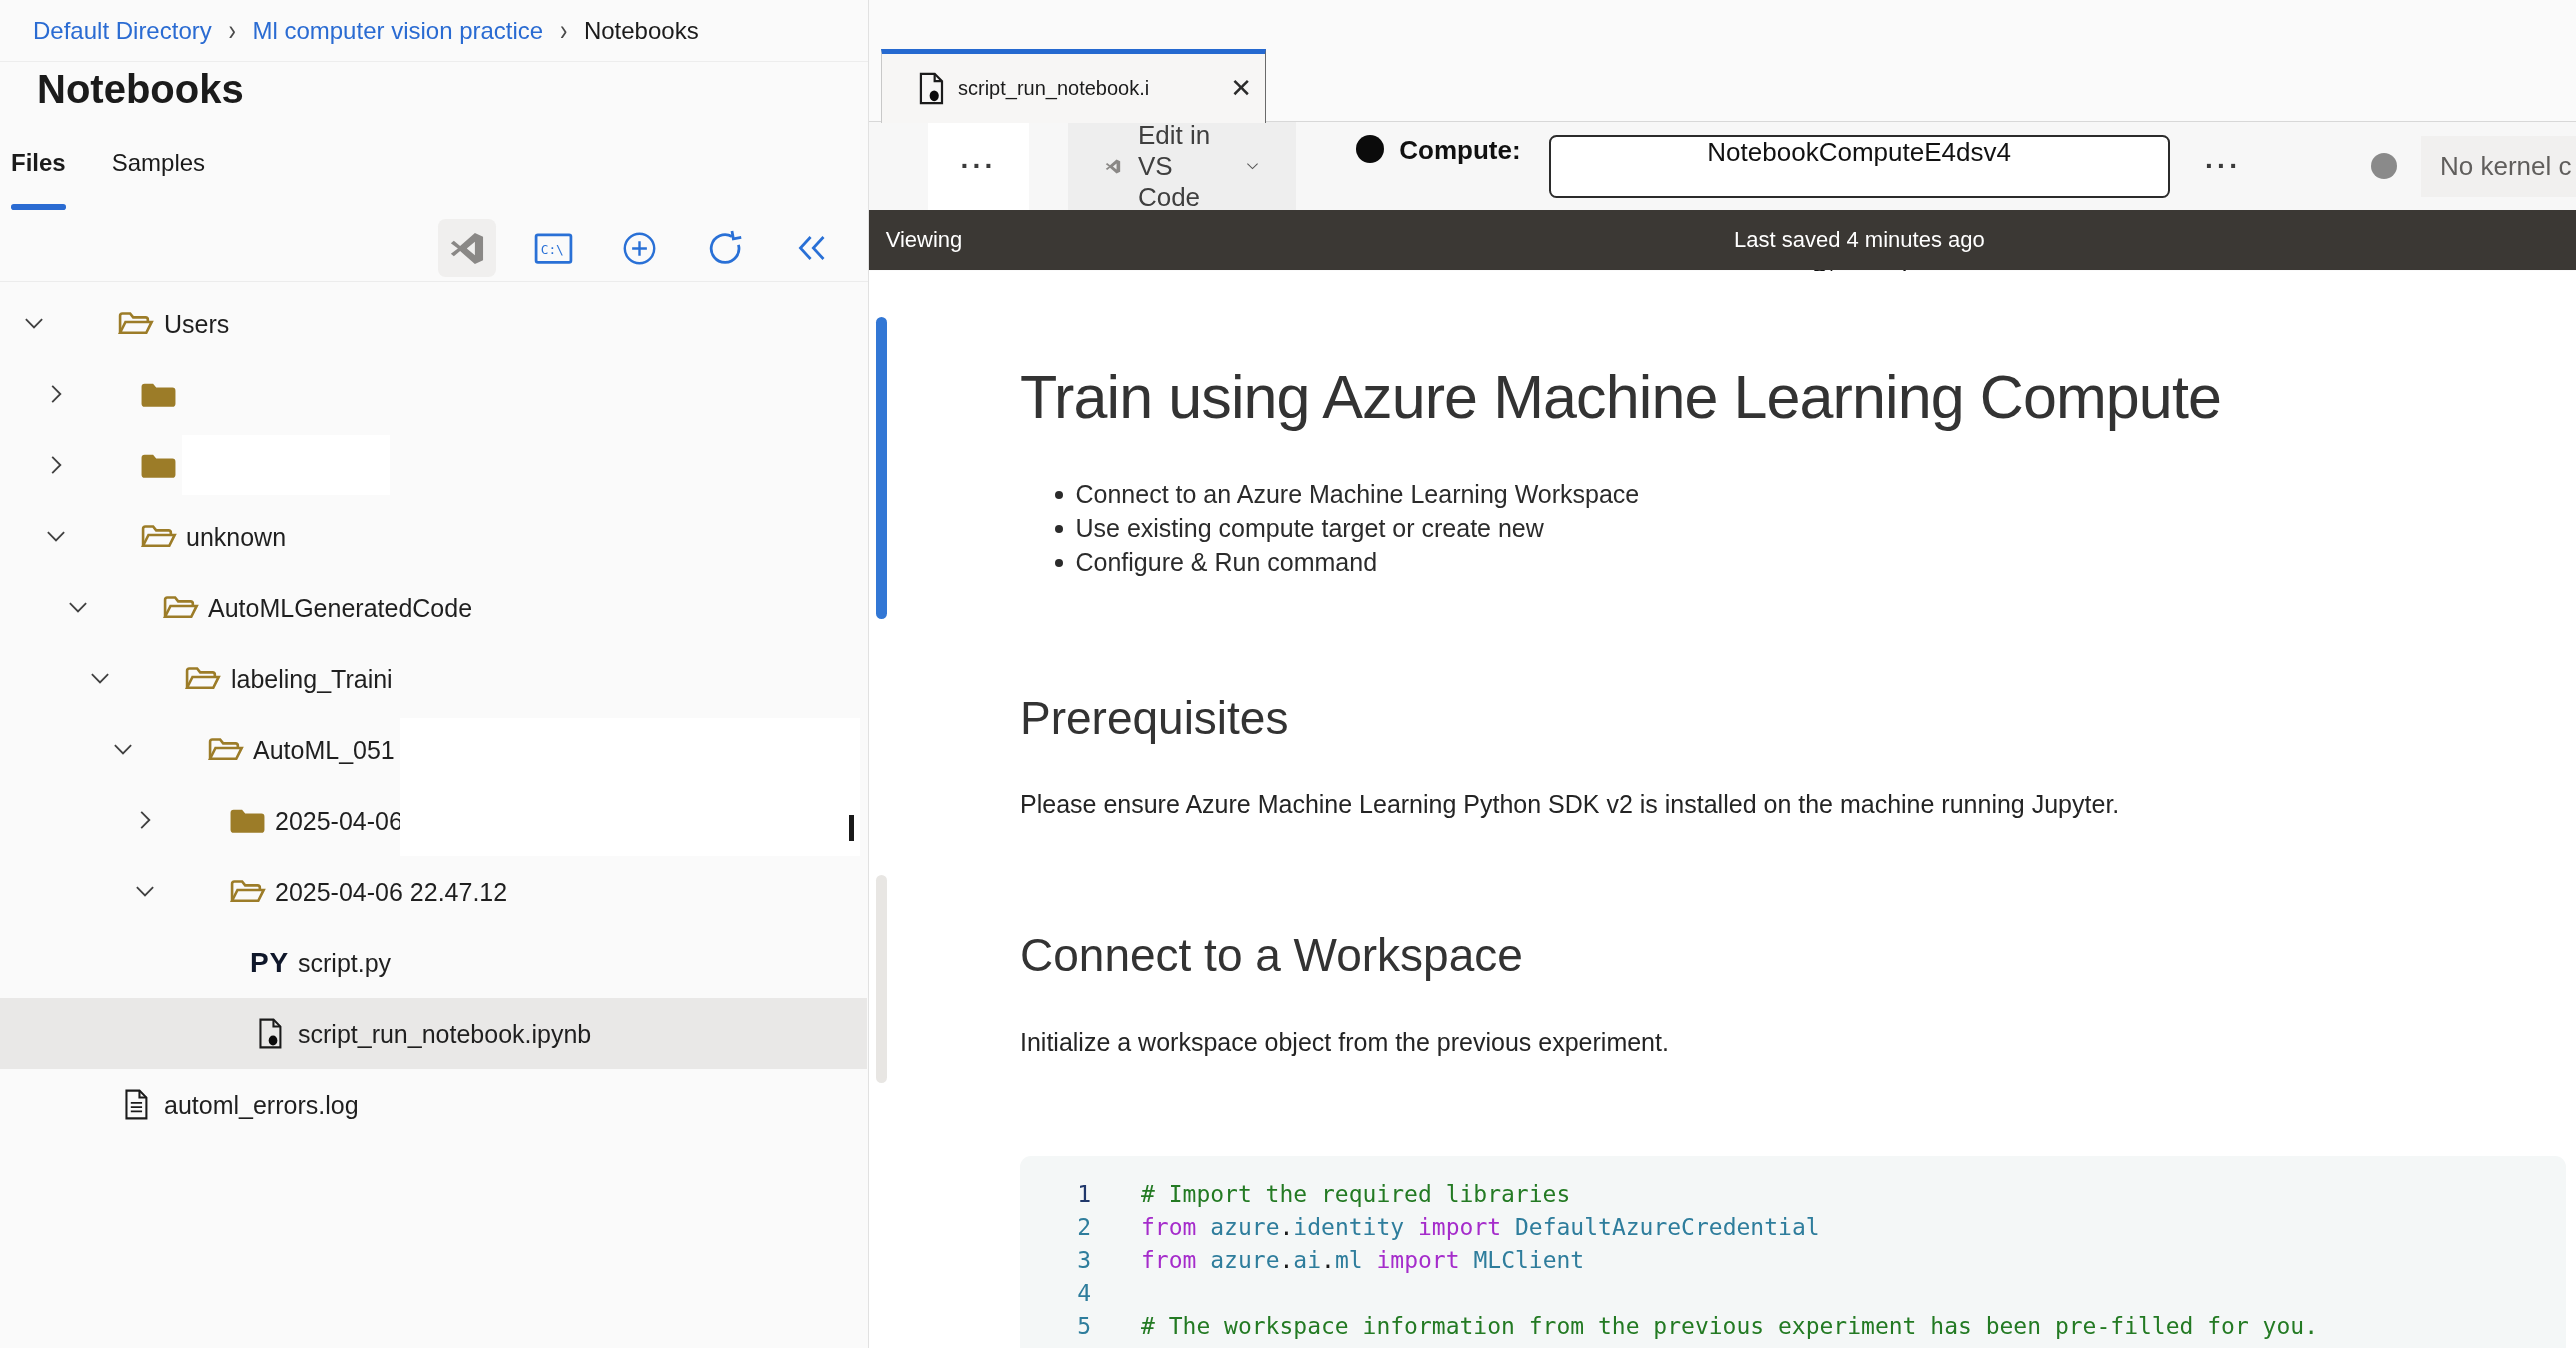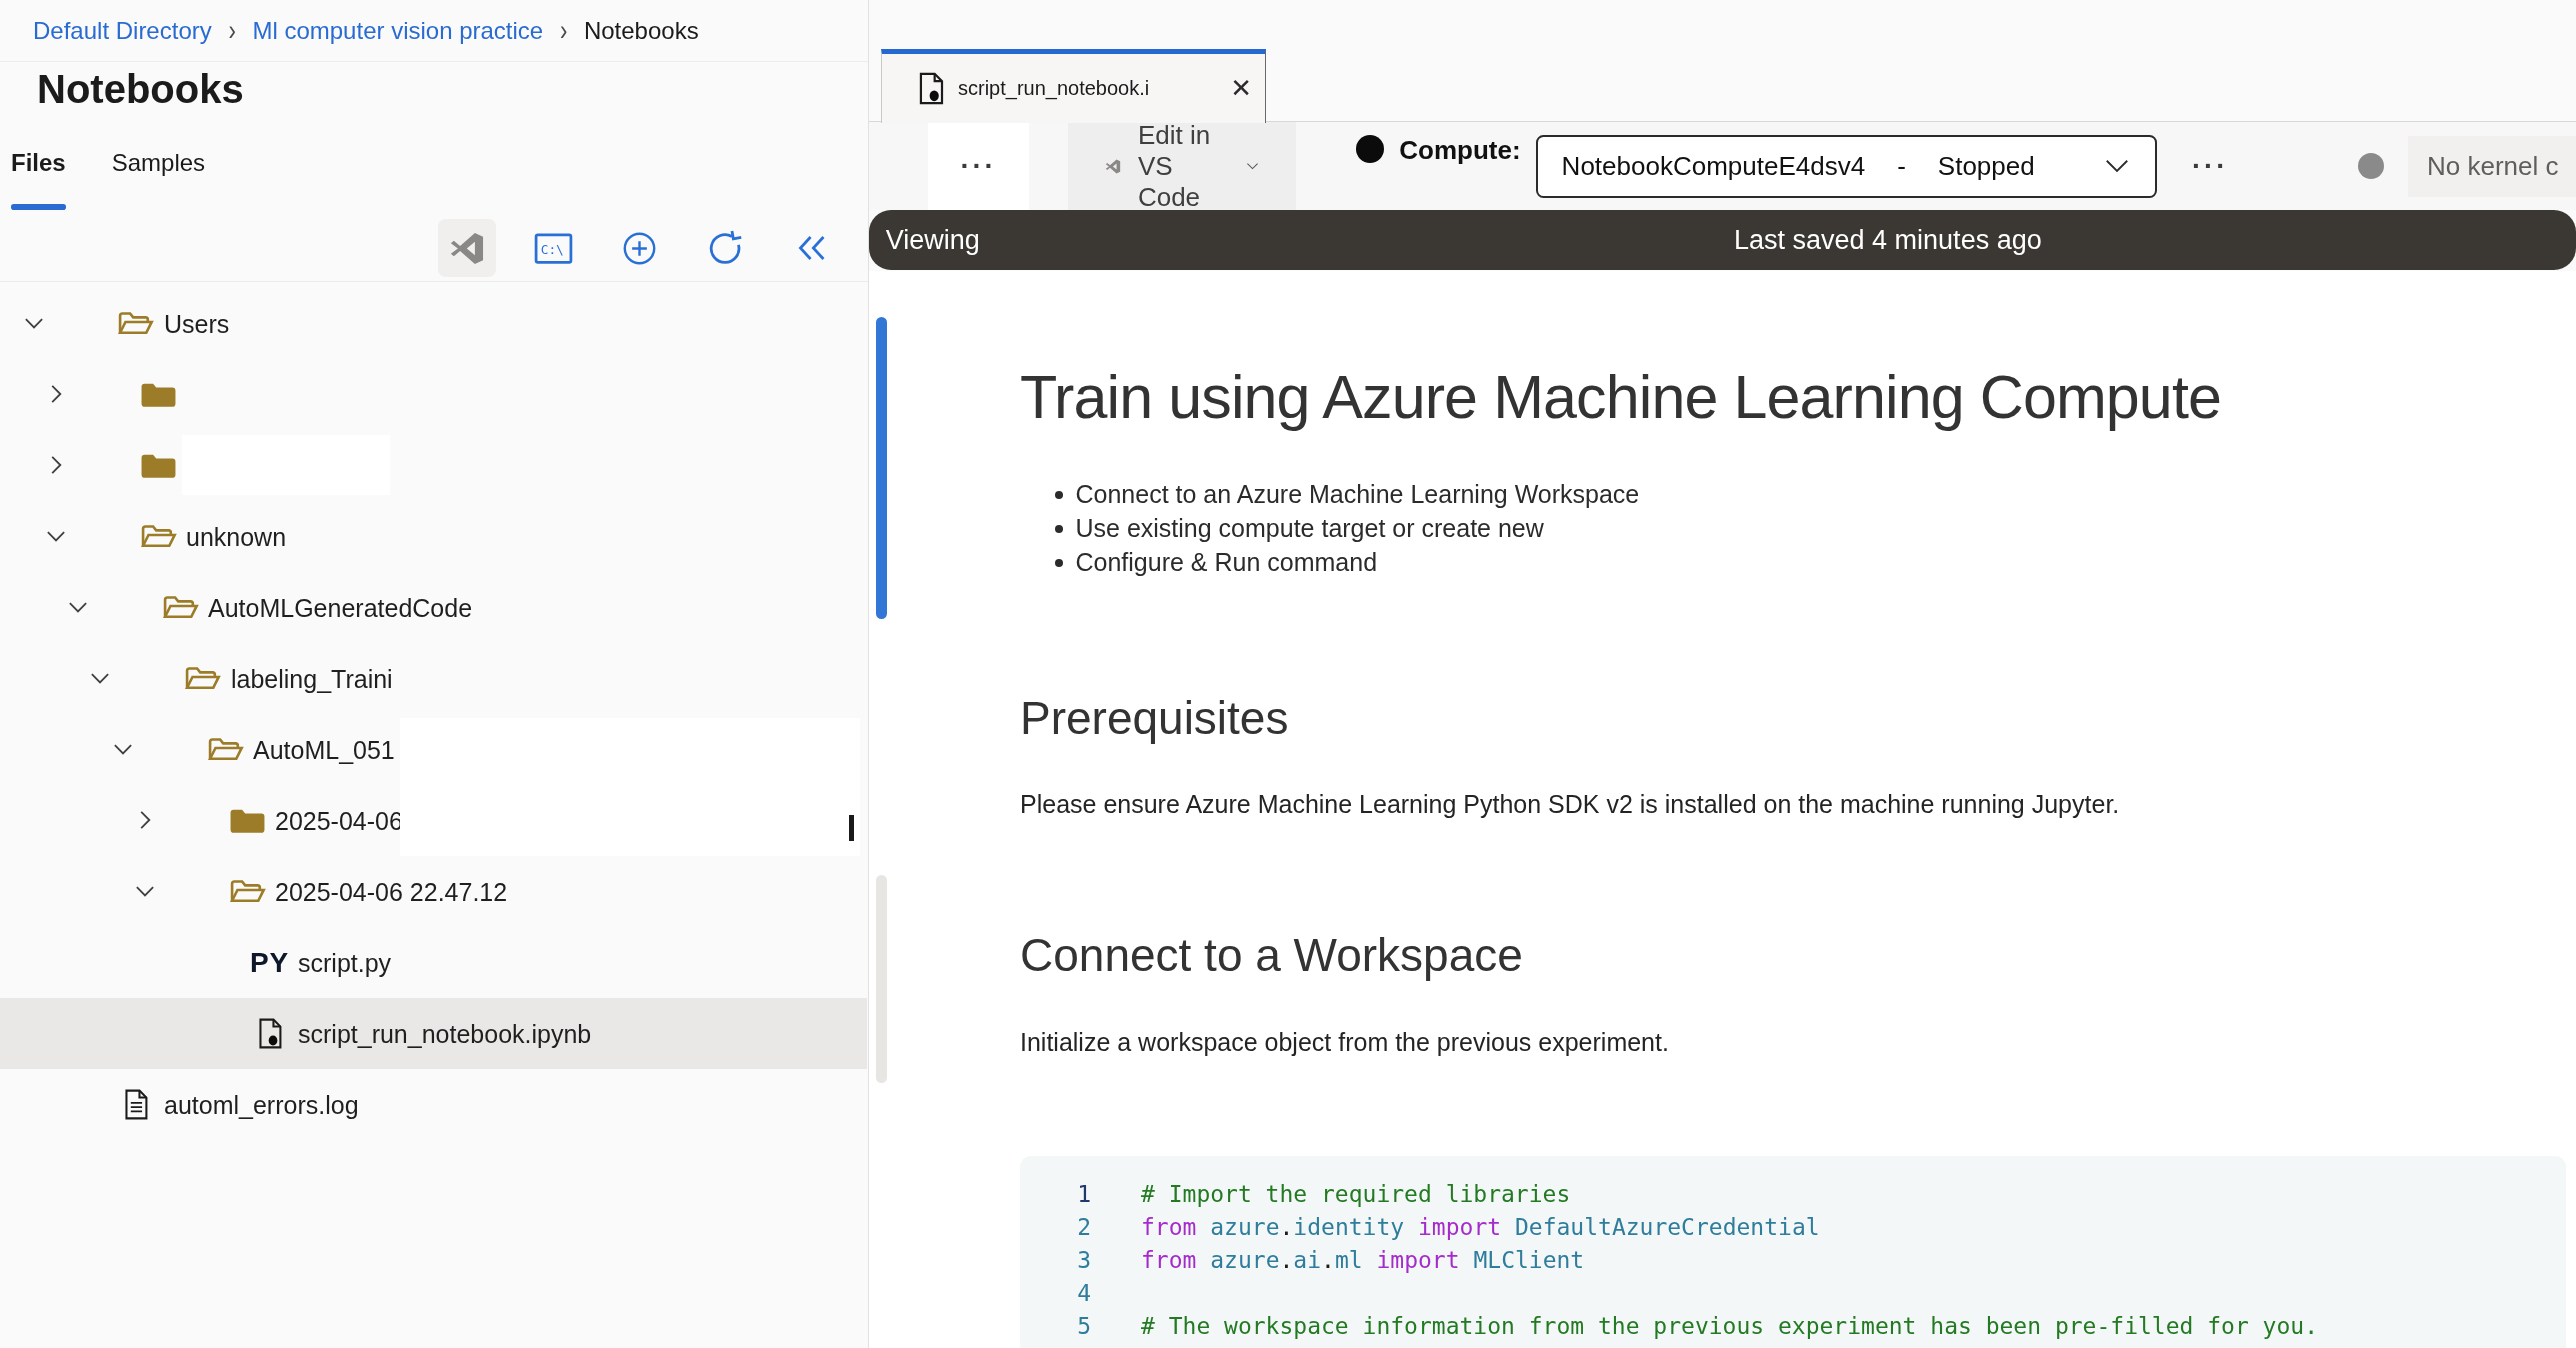--- a/index.html
+++ b/index.html
@@ -41,28 +41,28 @@
   .toolbar{position:absolute;left:0;top:122px;width:1707px;height:88px;background:#f7f7f7;display:flex;align-items:center;}
   .tb-div{width:0.9px;height:88px;background:#dcdcdc;}
   .hamburger{margin-left:26px;width:32px;display:flex;flex-direction:column;gap:8.4px;padding:0 16.7px;}
   .hamburger div{height:3.3px;background:#3b3b3b;border-radius:1.9px;}
   .dots-btn{background:#fff;height:88px;display:flex;align-items:center;padding:0 32px;font-size:28px;color:#3b3b3b;letter-spacing:2.8px;font-weight:bold;}
   .vs-section{height:88px;background:#eeeeee;display:flex;align-items:center;gap:16.7px;padding:0 37px;margin-left:39px;}
   .vs-section .lbl{font-size:26px;color:#3f3f3f;}
   .compute-group{display:flex;margin-left:60px;gap:15px;}
   .compute-dot{width:28px;height:28px;border-radius:50%;background:#0b0b0b;}
   .compute-lbl{font-size:26px;font-weight:bold;color:#111;}
-  .compute-dd{width:621px;height:63px;background:#fff;border:2.8px solid #2b2b2b;border-radius:7.4px;
-              box-sizing:border-box;display:flex;align-items:center;padding:0 24px;gap:32px;font-size:26px;color:#111;}
+  .compute-dd{margin-left:13px;width:621px;height:63px;background:#fff;border:2.8px solid #2b2b2b;border-radius:7.4px;
+              box-sizing:border-box;display:flex;align-items:center;padding:0 24px;gap:32px;font-size:26px;color:#111;flex-direction:column;}
   .compute-dd .grow{flex:1;}
   .dots-btn2{padding:0 28px;font-size:28px;color:#3b3b3b;letter-spacing:2.8px;font-weight:bold;margin-left:7.4px;}
   .kernel-group{display:flex;align-items:center;gap:24px;margin-left:102px;}
   .kernel-dot{width:26px;height:26px;border-radius:50%;background:#8a8a8a;}
   .kernel-pill{background:#f1f0ef;height:61px;display:flex;align-items:center;padding:0 18.6px;font-size:26px;color:#605e5c;white-space:nowrap;}
-  .statusbar{position:absolute;left:0;top:210px;width:1707px;height:60px;background:#3b3834;color:#fff;font-size:27px;border-radius:22px;}
+  .statusbar{position:absolute;left:0;top:210px;width:1707px;height:60px;background:#3b3834;color:#fff;font-size:22px;}
   .statusbar .mode{position:absolute;left:16.7px;top:50%;transform:translateY(-50%);}
   .statusbar .saved{position:absolute;left:865px;top:50%;transform:translateY(-50%);}
   .content{position:absolute;left:0;top:271px;width:1707px;height:1078px;background:#ffffff;overflow:hidden;}
   .cellbar{position:absolute;width:10.2px;border-radius:5.6px;}
   .cellbar.blue{left:7.4px;top:46px;height:302px;background:#3277d5;}
   .cellbar.gray{left:7.4px;top:604px;height:208px;background:#e8e6e3;}
   .nb{position:absolute;left:151px;top:0;width:1557px;}
   .nb-h1{position:absolute;left:0;top:91px;font-size:61px;font-weight:300;color:#333;white-space:nowrap;letter-spacing:-0.9px;}
   .nb-bullets{position:absolute;left:35px;top:206px;font-size:25px;color:#2b2b2b;line-height:34px;}
   .nb-bullets div{position:relative;padding-left:20.5px;}

